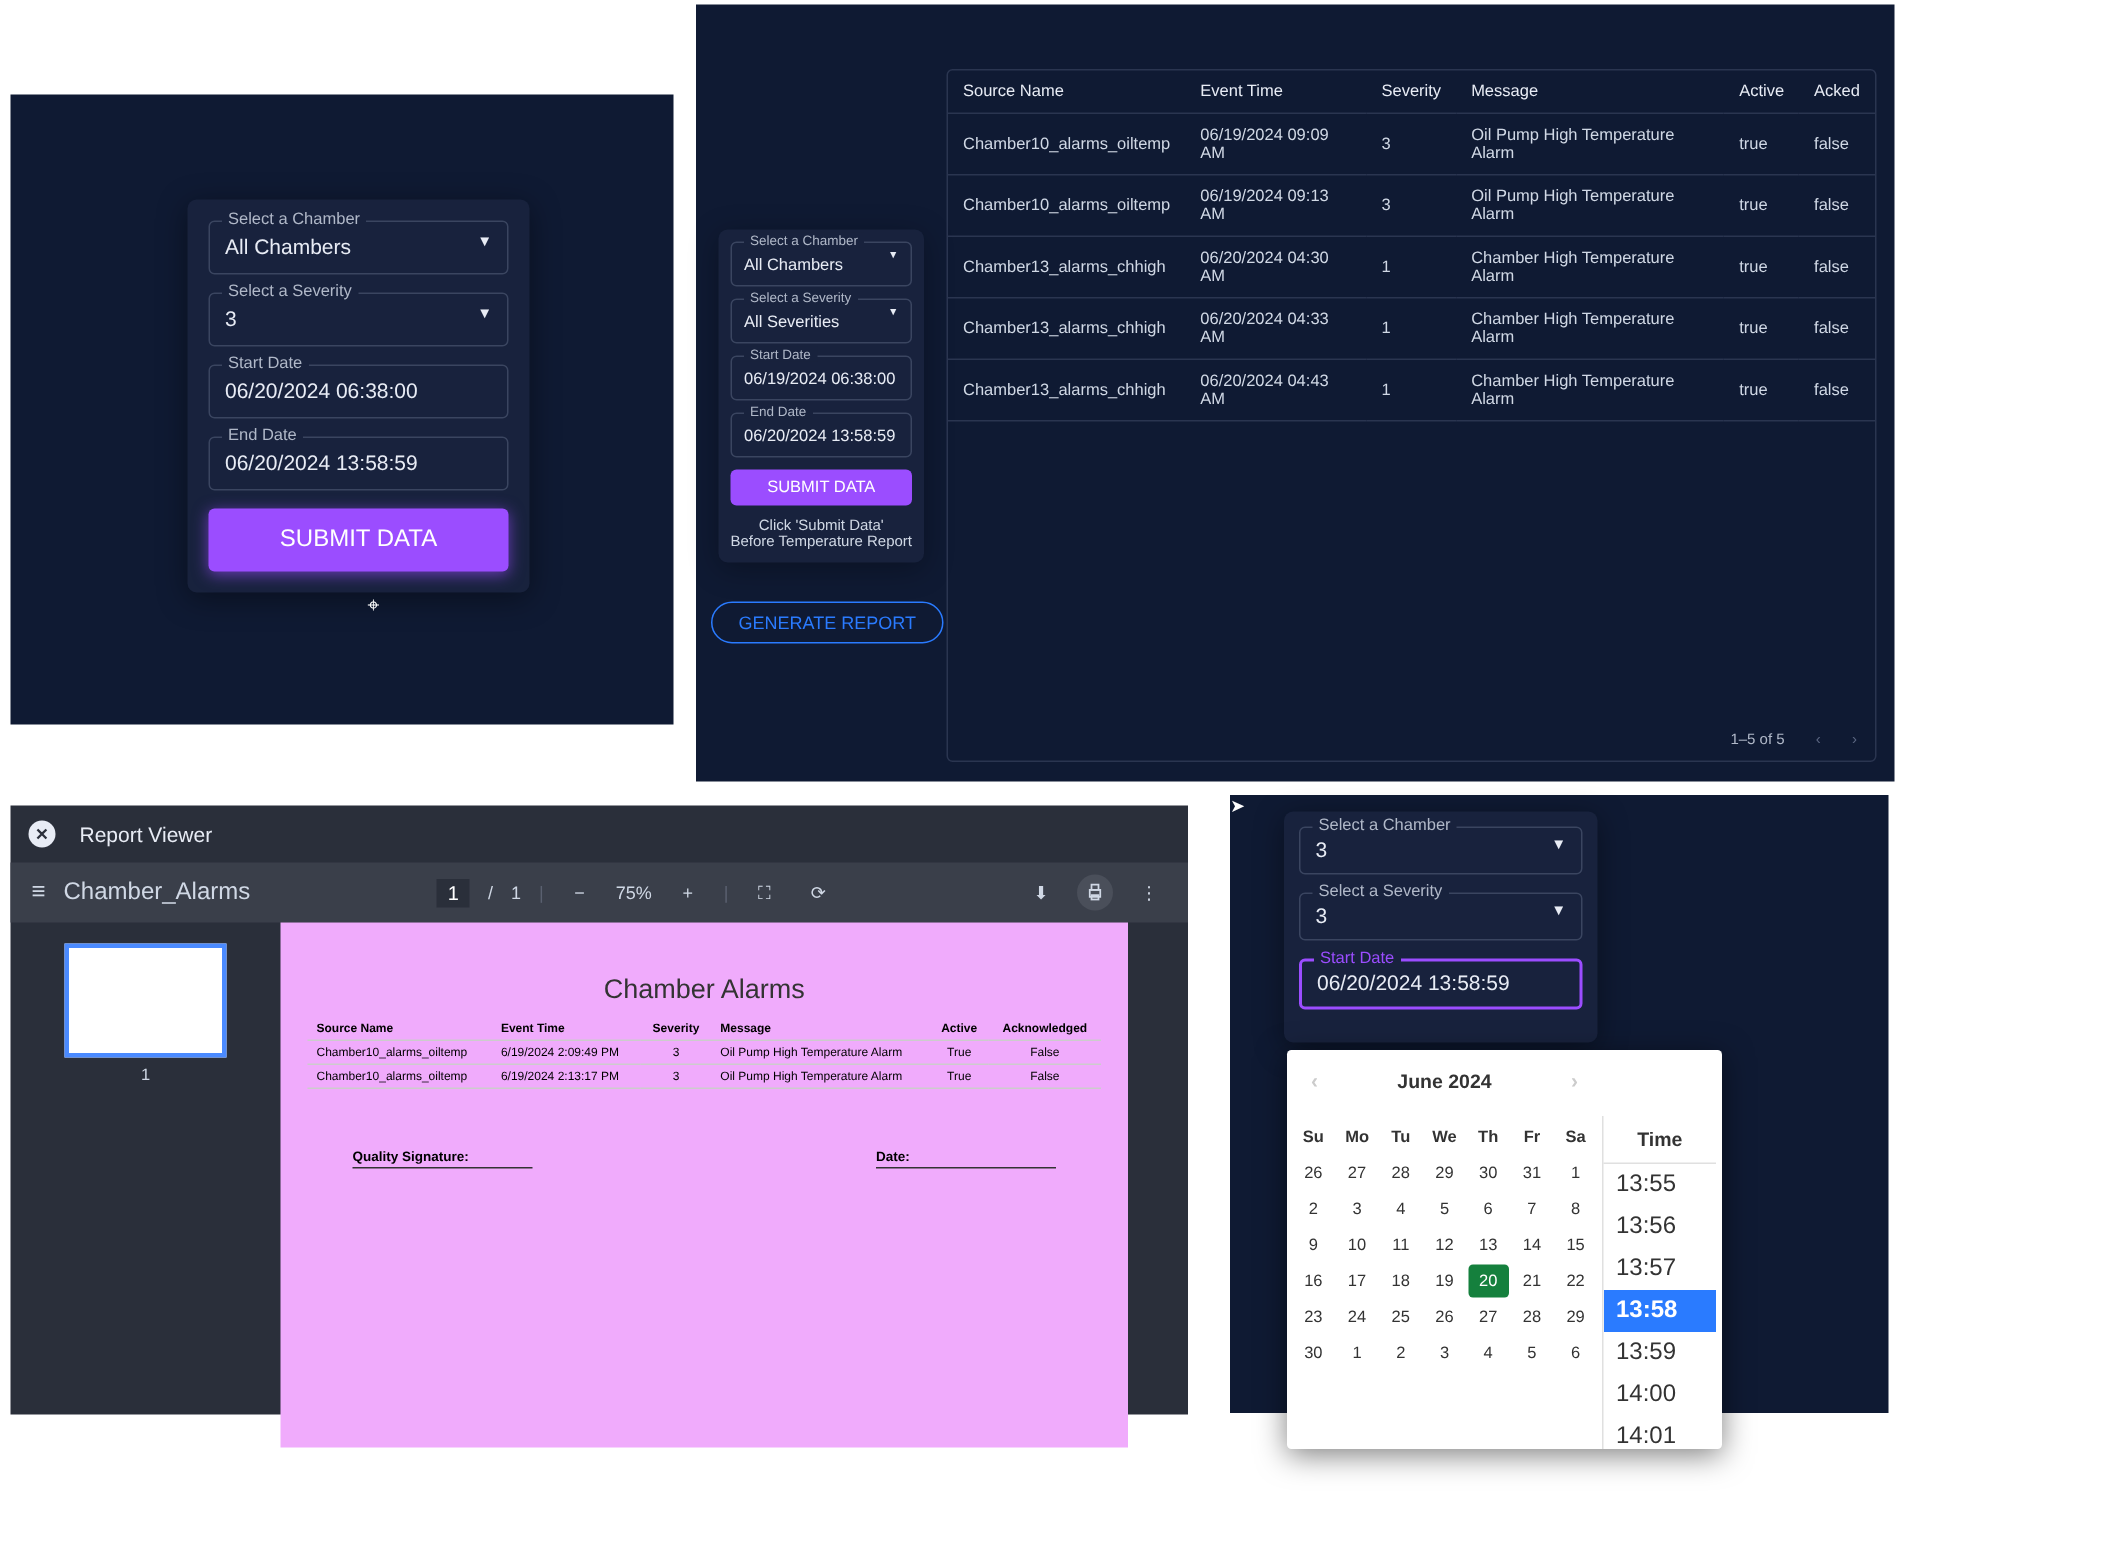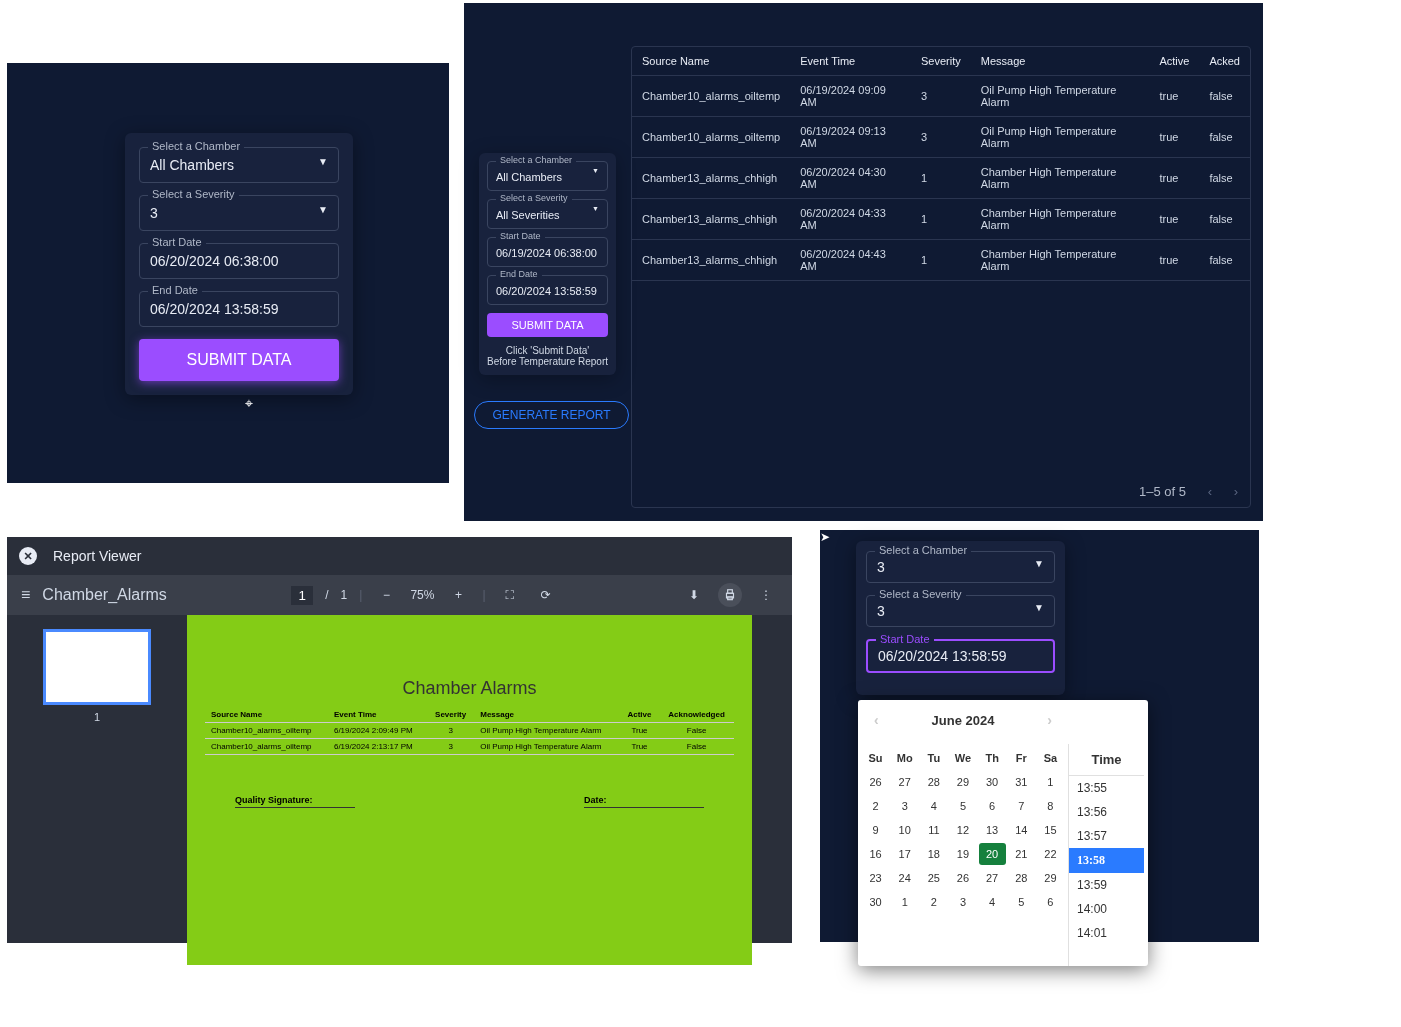--- a/index.html
+++ b/index.html
@@ -21,39 +21,39 @@
     .fieldset-sm { border: 1px solid #3a4560; border-radius: 4px; padding: 5px 8px; margin-bottom: 8px; position: relative; }
     .fieldset-sm .fieldset-label { font-size: 9px; top: -7px; }
     .fieldset-sm .fieldset-value { font-size: 11px; }
     .submit-btn-sm { width: 100%; background: #9b4dff; color: #fff; border: none; padding: 6px; border-radius: 4px; font-size: 11px; cursor: pointer; }
     .hint-text { color: #d0d8e5; font-size: 10px; text-align: center; margin-top: 8px; }
     .gen-report { position: absolute; left: 10px; top: 372px; width: 155px; border: 1px solid #2a7bff; color: #2a7bff; background: transparent; padding: 6px; border-radius: 15px; font-size: 12px; cursor: pointer; margin-top: 26px; }
     .table-wrap { position: absolute; left: 167px; top: 43px; width: 620px; height: 462px; border: 1px solid #2a3550; border-radius: 4px; }
     .data-table { width: 100%; border-collapse: collapse; }
     .data-table th, .data-table td { text-align: left; padding: 8px 10px; font-size: 11px; color: #d0d8e5; border-bottom: 1px solid #2a3550; }
     .data-table th { font-weight: normal; color: #e8ecf5; }
-    .table-footer { position: absolute; bottom: 8px; right: 12px; color: #b0b8c8; font-size: 13px; }
+    .table-footer { position: absolute; bottom: 8px; right: 12px; color: #b0b8c8; font-size: 10px; }
     .page-nav { margin-left: 18px; color: #5a6580; cursor: pointer; }
 
     
     .panel3 { position: absolute; left: 7px; top: 537px; width: 785px; height: 406px; background: #2a2f3a; }
     .rv-header { display: flex; align-items: center; padding: 10px 12px; color: #e8ecf5; font-size: 14px; }
     .rv-close { width: 18px; height: 18px; border-radius: 50%; background: #e8ecf5; color: #2a2f3a; display: flex; align-items: center; justify-content: center; font-size: 11px; margin-right: 16px; cursor: pointer; font-weight: bold; }
     .pdf-toolbar { background: #3a3f4a; display: flex; align-items: center; padding: 8px 14px; font-size: 12px; color: #d0d8e5; gap: 12px; }
     .pdf-toolbar .hamburger { cursor: pointer; font-size: 16px; }
     .pdf-toolbar .spacer { flex: 1; }
     .page-input { width: 22px; background: #2a2f3a; border: none; color: #fff; text-align: center; padding: 2px; }
     .toolbar-icon { cursor: pointer; display: inline-flex; align-items: center; justify-content: center; width: 24px; height: 24px; }
     .toolbar-icon.circled { background: #4a4f5a; border-radius: 50%; }
     .pdf-body { display: flex; height: calc(100% - 76px); }
     .thumbnail-col { width: 180px; display: flex; flex-direction: column; align-items: center; padding-top: 14px; }
     .thumb { width: 108px; height: 76px; background: #fff; border: 3px solid #4a8aff; }
     .thumb-num { color: #d0d8e5; font-size: 11px; margin-top: 6px; }
     .page-col { flex: 1; padding-top: 0; }
-    .page { width: 565px; height: 350px; background: #84cc16; padding: 63px 18px 18px; font-size: 9px; }
+    .page { width: 565px; height: 350px; background: #f0abfc; padding: 34px 18px 18px; font-size: 9px; }
     .page-title { text-align: center; font-size: 18px; color: #333; margin-bottom: 8px; font-weight: 300; }
     .report-table { width: 100%; border-collapse: collapse; font-size: 8px; }
     .report-table th, .report-table td { padding: 3px 6px; text-align: left; border-bottom: 1px solid #ccc; }
     .report-table th { font-weight: bold; }
     .report-table td:nth-child(3), .report-table td:nth-child(5), .report-table td:nth-child(6), .report-table th:nth-child(3), .report-table th:nth-child(5), .report-table th:nth-child(6) { text-align: center; }
     .signature-row { display: flex; justify-content: space-between; margin-top: 40px; padding: 0 30px; gap: 24px; }
     .sig-field { font-size: 9px; font-weight: bold; }
     .sig-line { display: block; width: 120px; border-bottom: 1px solid #333; margin-top: 2px; }
 
     
@@ -68,22 +68,22 @@
     .dp-nav { cursor: pointer; color: #ccc; font-size: 14px; padding: 0 4px; }
     .dp-grid { display: grid; grid-template-columns: repeat(7, 1fr); gap: 2px; margin-top: 15px; }
     .dp-cell { text-align: center; padding: 5px 2px; font-size: 11px; color: #333; cursor: pointer; border-radius: 3px; }
     .dp-cell.dow { font-weight: bold; cursor: default; }
     .dp-cell.sel { background: #15803d; color: #fff; }
     .dp-time-col { width: 76px; border-left: 1px solid #e0e0e0; position: relative; margin-top: 44px; }
     .dp-time-head { text-align: center; font-size: 13px; font-weight: bold; padding: 8px 0; color: #333; border-bottom: 1px solid #e0e0e0; }
     .dp-time-list { overflow-y: auto; height: 190px; }
     .dp-time-list::-webkit-scrollbar { width: 8px; }
     .dp-time-list::-webkit-scrollbar-thumb { background: #ccc; }
-    .dp-time-item { padding: 5px 8px; font-size: 12px; color: #333; cursor: pointer; }
-    .dp-time-item.sel { background: #2a7bff; color: #fff; font-weight: bold; font-family: Liberation Serif, serif; }
+    .dp-time-item { padding: 5px 8px; font-size: 16px; color: #333; cursor: pointer; }
+    .dp-time-item.sel { background: #2a7bff; color: #fff; font-weight: bold; }
   </style>
 </head>
 <body>
 
 <div class="panel1">
   <div class="card1">
     <div class="fieldset">
       <span class="fieldset-label">Select a Chamber</span>
       <span class="fieldset-value">All Chambers</span>
       <span class="dropdown-arrow">▼</span>

